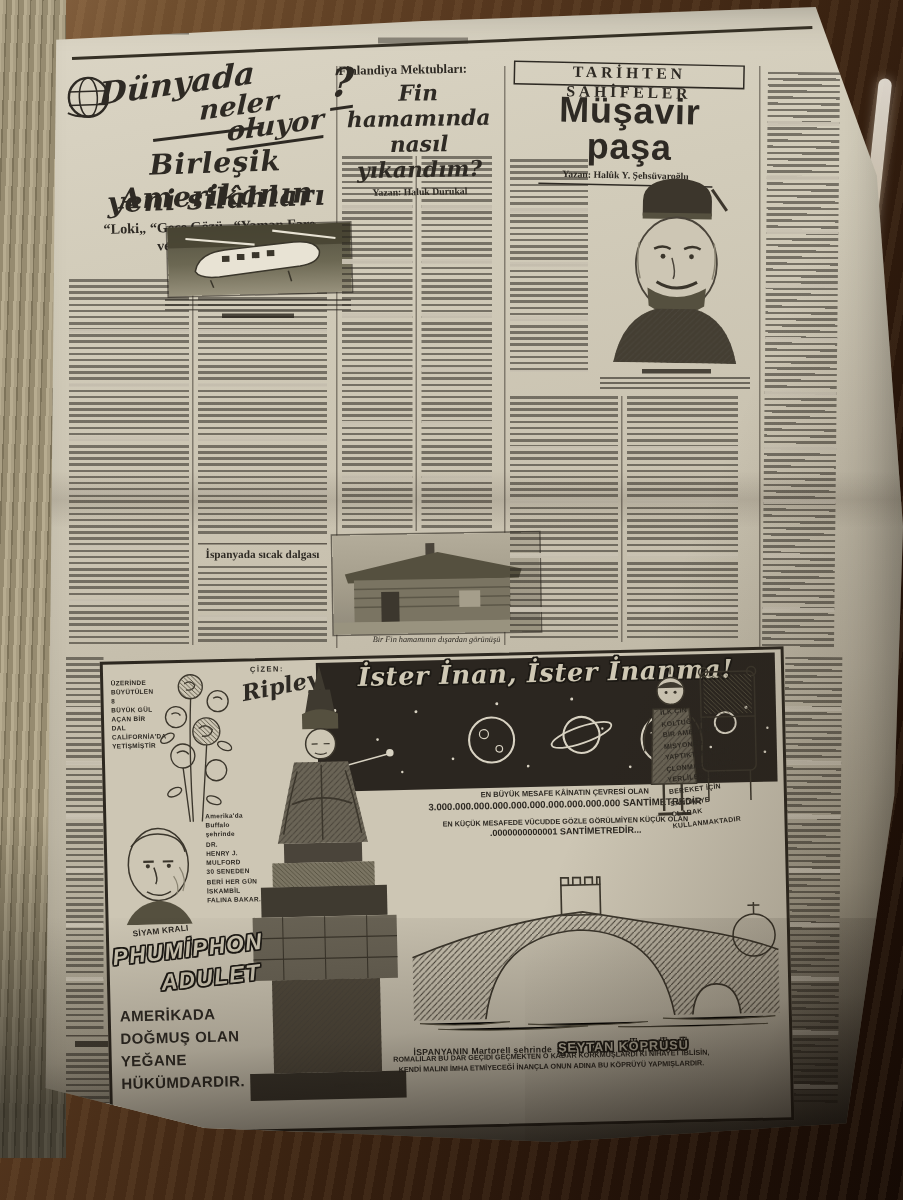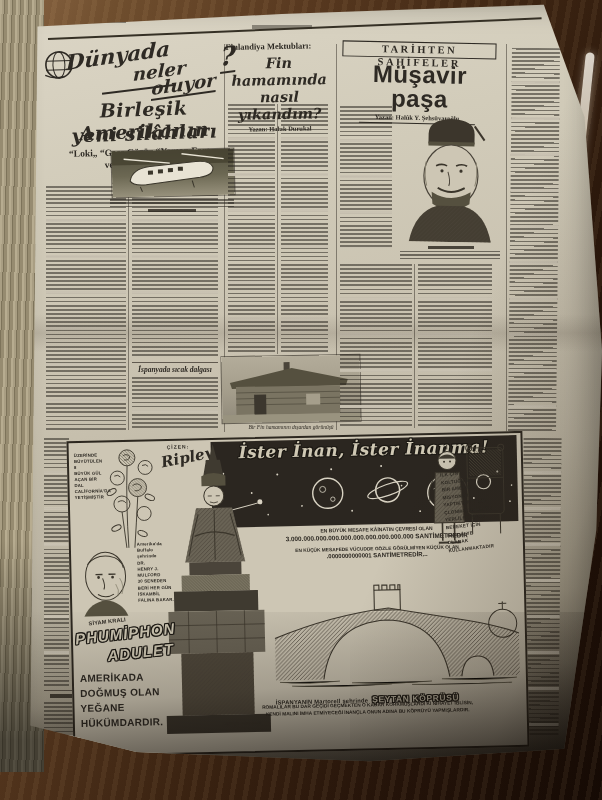--- a/index.html
+++ b/index.html
@@ -132,21 +132,21 @@
         <line x1="28" y1="36" x2="30" y2="41" stroke="#3a362b"></line>
           <line x1="80" y1="31" x2="82" y2="38" stroke="#3a362b"></line>
       </svg>
     </div>
     <div class="abs" style="left:90px;top:199px;width:124px;height:14px;">
       <div class="greek-dense" style="width:124px;height:8px;"></div>
       <div class="bar" style="width:48px;height:3px;margin:2px auto 0;"></div>
     </div>
 
     <div class="abs hrule" style="left:112px;top:362px;width:86px;"></div>
-    <div class="abs center subhead-sm" style="left:112px;top:366px;width:86px;font-style:italic;">İspanyada sıcak dalgası</div>
+    <div class="abs center subhead-sm" style="left:112px;top:366px;width:86px;">İspanyada sıcak dalgası</div>
     <div class="abs greek" style="left:112px;top:377px;width:86px;height:53px;"></div>
 
     <div class="abs" style="left:206px;top:42px;width:106px;height:60px;transform:rotate(-1deg);">
       <div class="fin-kicker">Finlandiya Mektubları:</div>
       <div class="center fin-headline" style="margin-top:3px;">Fin hamamında</div>
       <div class="center fin-headline">nasıl yıkandım?</div>
       <div class="center small-byline" style="margin-top:3px;">Yazan: Haluk Durukal</div>
     </div>
     <div class="abs greek" style="left:208px;top:104px;width:47px;height:250px;"></div>
     <div class="abs greek" style="left:261px;top:104px;width:47px;height:250px;"></div>

